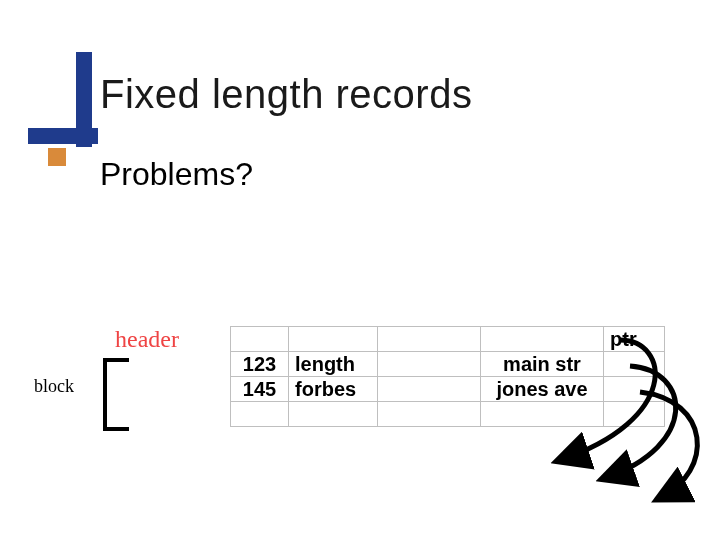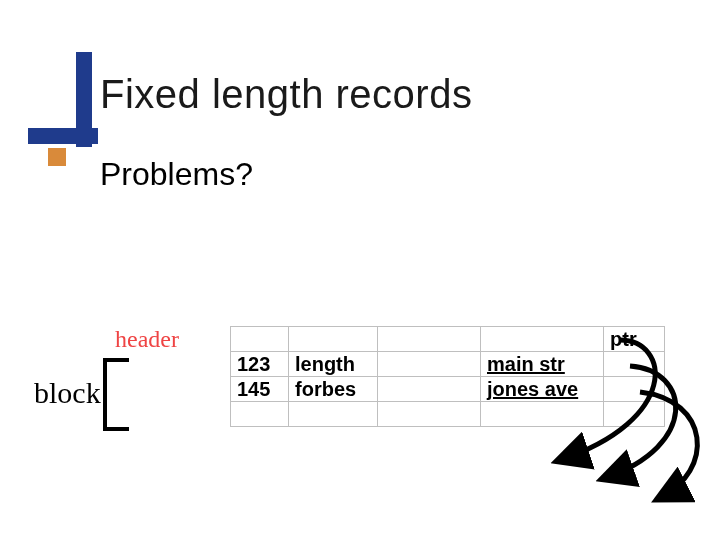--- a/index.html
+++ b/index.html
@@ -55,21 +55,21 @@
     top: 326px;
     font-family: Georgia, "Times New Roman", serif;
     font-size: 24px;
     color: #ef4444;
   }
   .lbl-block {
     position: absolute;
     left: 34px;
     top: 376px;
     font-family: Georgia, "Times New Roman", serif;
-    font-size: 30px;
+    font-size: 18px;
     color: #000;
   }
   .bracket {
     position: absolute;
     left: 103px;
     top: 358px;
     width: 22px;
     height: 65px;
     border-left: 4px solid #000;
     border-top: 4px solid #000;
@@ -86,24 +86,24 @@
     font-weight: bold;
     color: #000;
   }
   .tbl td {
     border: 1px solid #bfbfbf;
     padding: 0 6px;
     height: 24px;
     line-height: 24px;
     vertical-align: middle;
   }
-  .c1 { width: 45px; text-align: left; }
+  .c1 { width: 45px; text-align: center; }
   .c2 { width: 76px; text-align: left; }
   .c3 { width: 90px; text-align: left; }
-  .c4 { width: 110px; text-align: left; text-decoration: underline; }
+  .c4 { width: 110px; text-align: center; }
   .c5 { width: 48px; text-align: left; }
   .svg-arrows {
     position: absolute;
     left: 0;
     top: 0;
     width: 720px;
     height: 540px;
     pointer-events: none;
   }
 </style>

